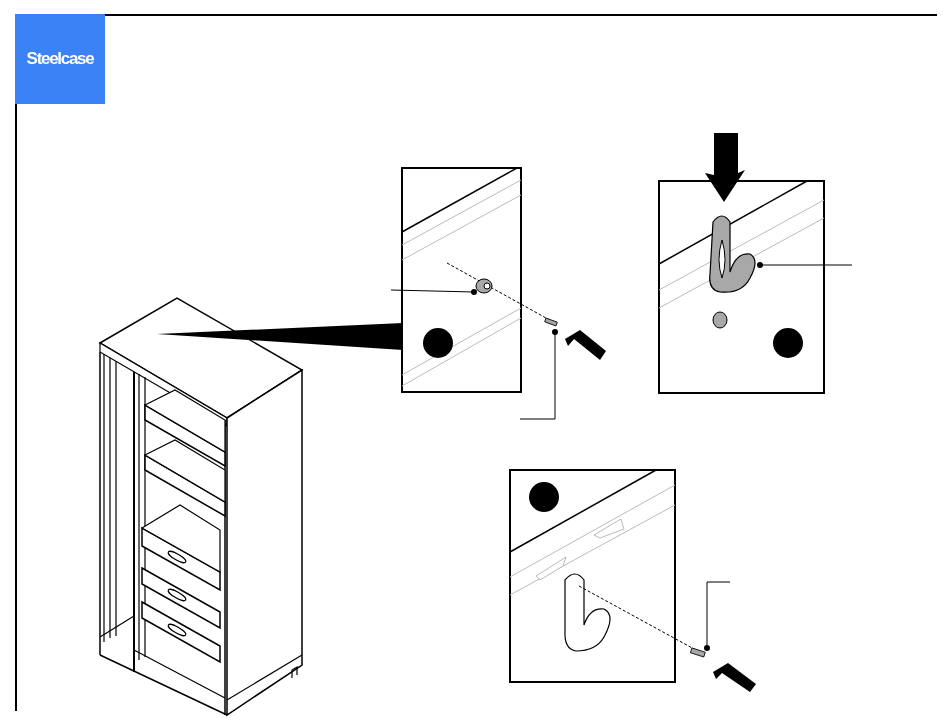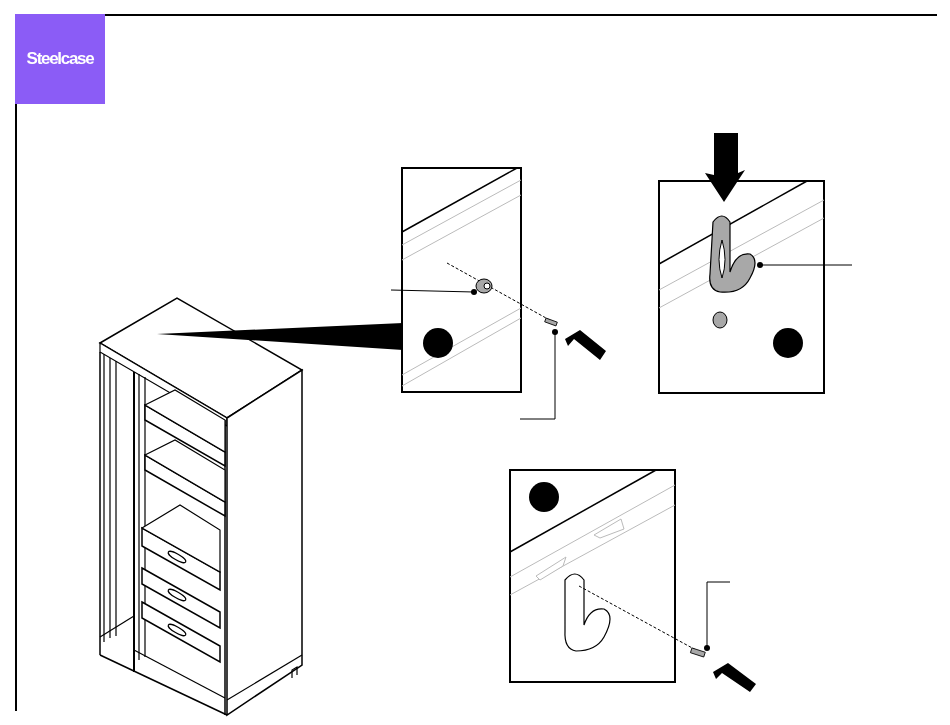--- a/index.html
+++ b/index.html
@@ -1,19 +1,19 @@
 <!DOCTYPE html>
 <html><head>
 <meta charset="utf-8">
 <style>
   html, body { margin:0; padding:0; background:#ffffff; }
   body { width:950px; height:725px; position:relative; overflow:hidden; font-family:"Liberation Sans", sans-serif; }
   .topline { position:absolute; left:15px; top:14px; width:922px; height:2px; background:#000; }
   .leftline { position:absolute; left:15px; top:14px; width:2px; height:697px; background:#000; }
-  .logo { position:absolute; left:15px; top:14px; width:90px; height:90px; background:#8b5cf6; display:flex; align-items:center; justify-content:center; }
+  .logo { position:absolute; left:15px; top:14px; width:90px; height:90px; background:#3b82f6; display:flex; align-items:center; justify-content:center; }
   .logo span { color:#fff; font-weight:bold; font-size:17px; letter-spacing:-1.3px; font-family:"Liberation Sans", sans-serif; }
   svg.art { position:absolute; left:0; top:0; }
 </style>
 </head>
 <body>
 
 <div class="topline"></div>
 <div class="leftline"></div>
 <div class="logo">
     <span>Steelcase</span>

